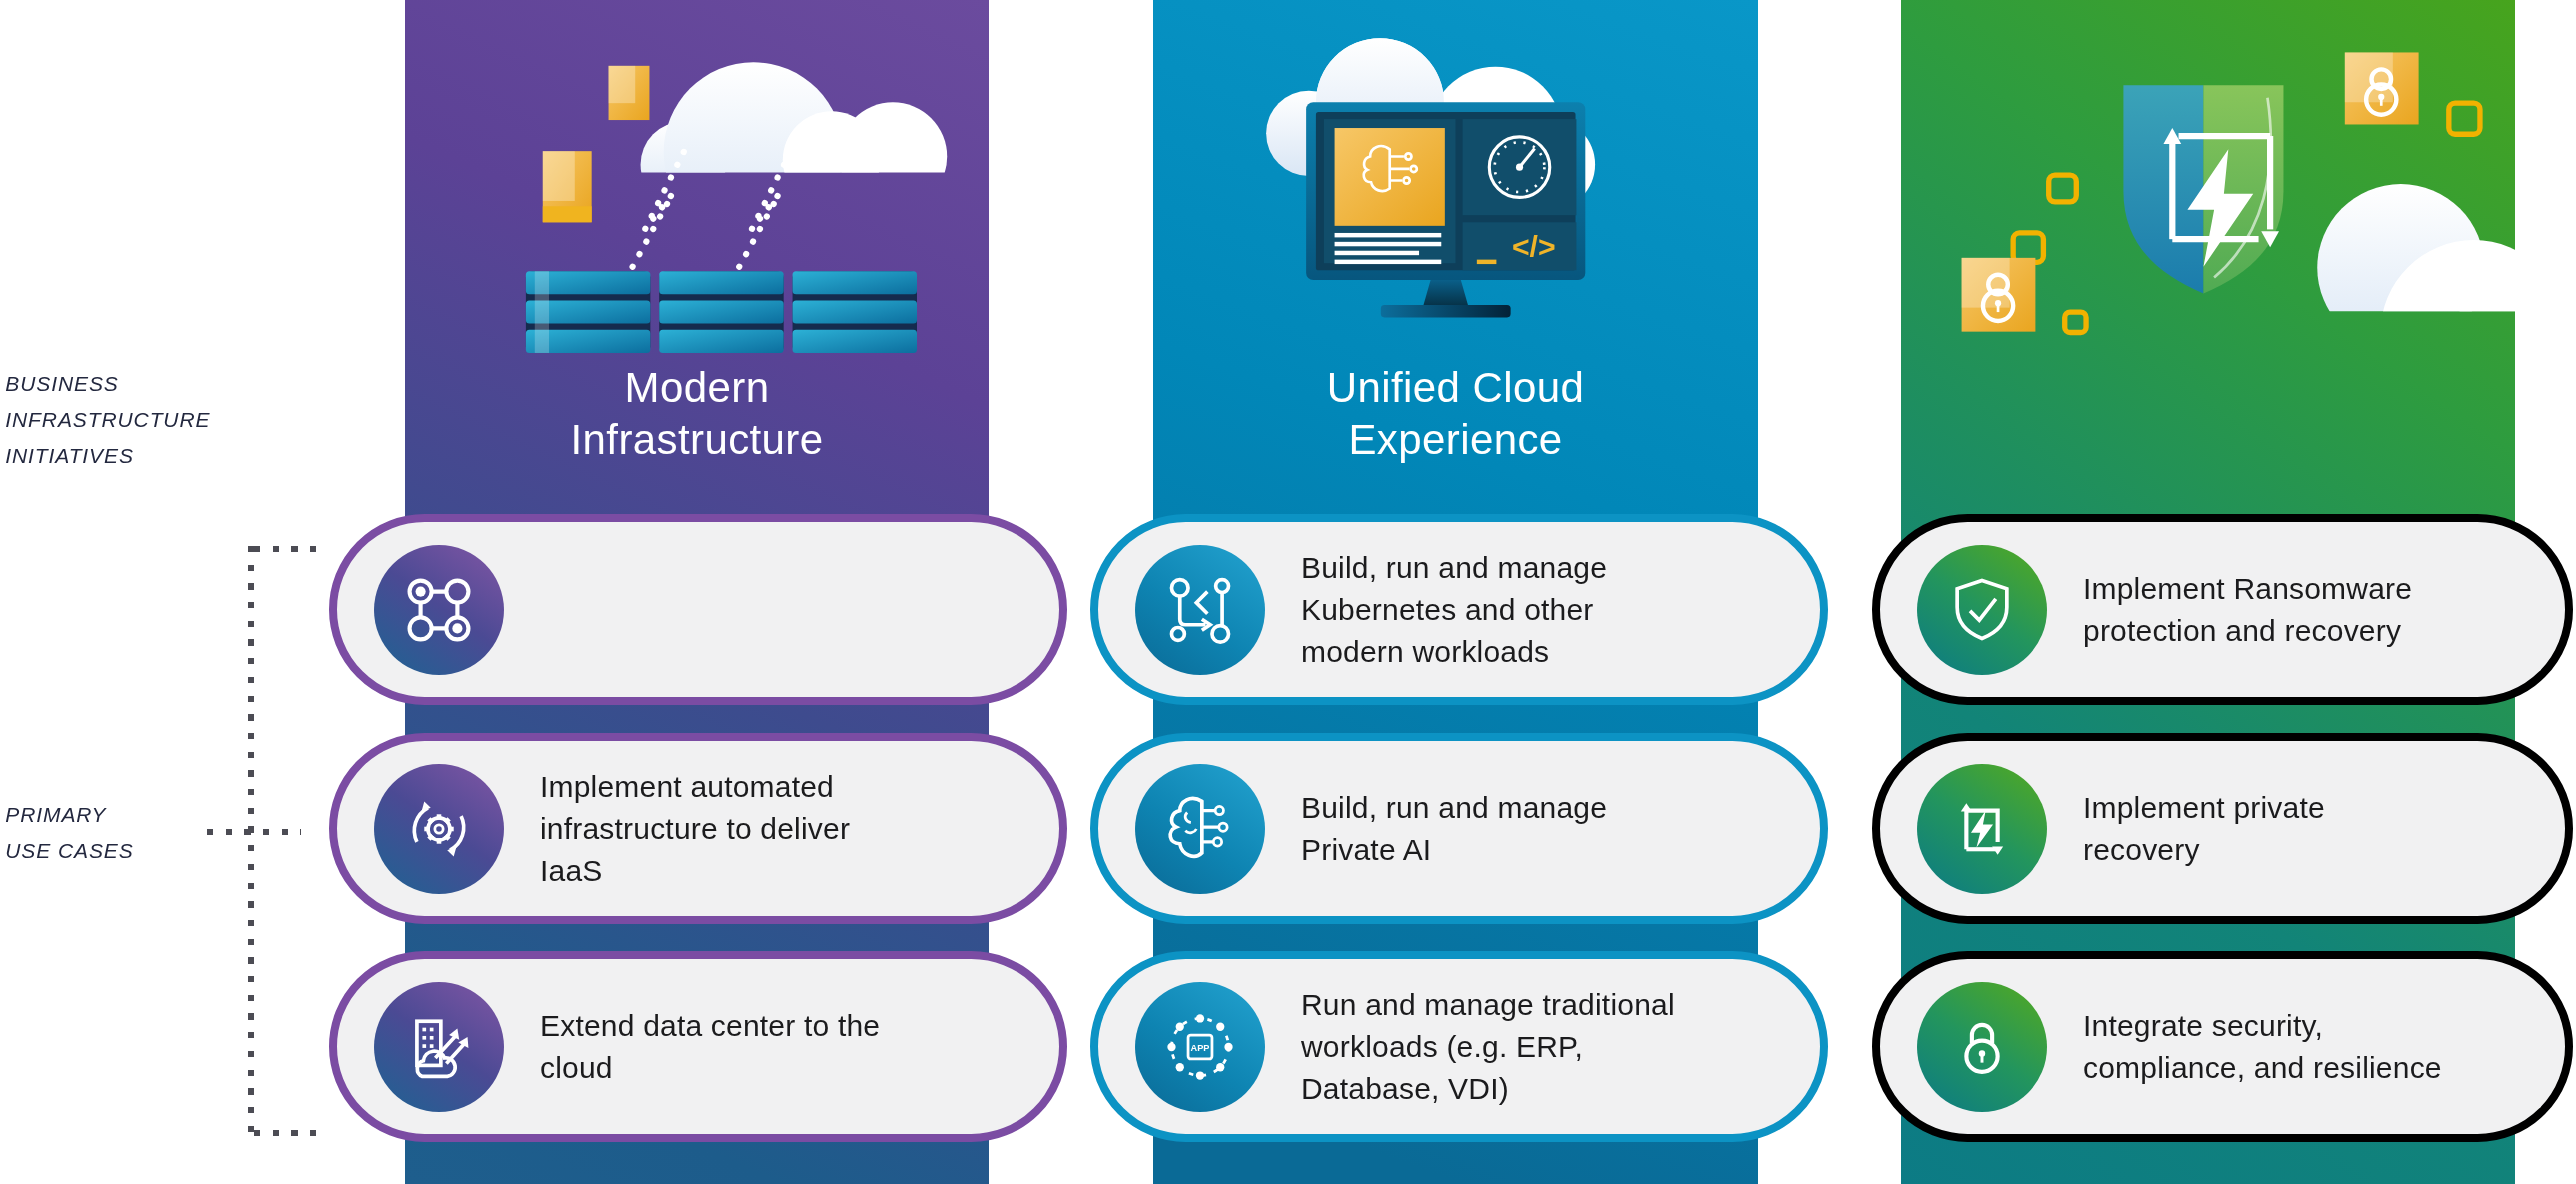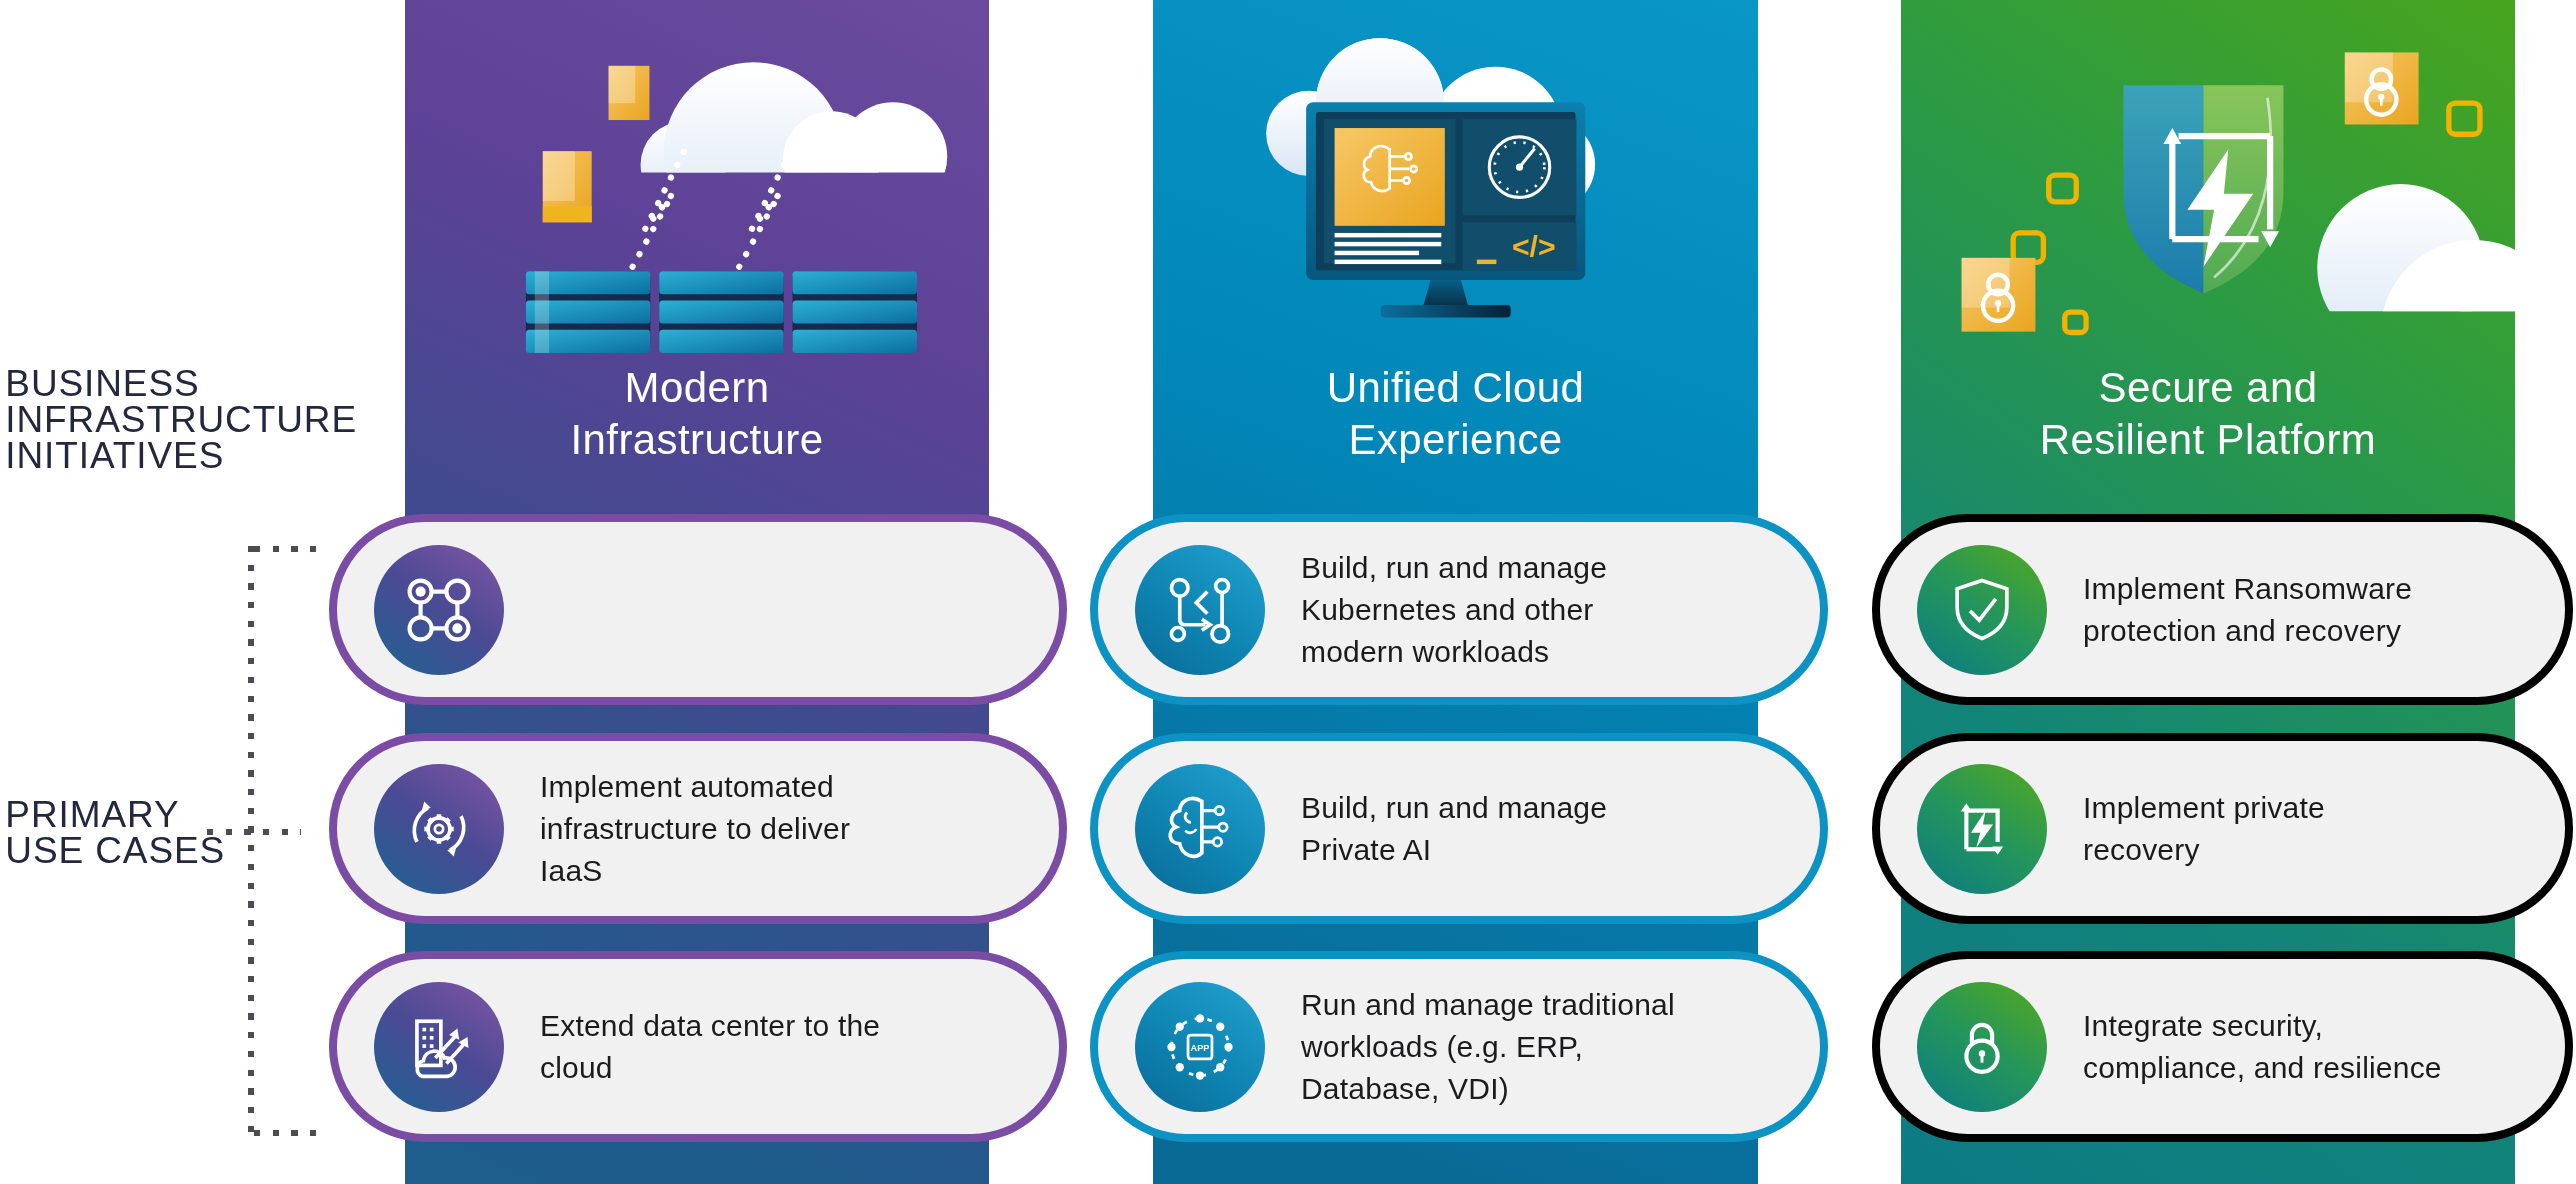--- a/index.html
+++ b/index.html
@@ -16,22 +16,22 @@
   .col3 .col-illustration{overflow:visible;}
   .col-title{
     position:absolute;top:362px;text-align:center;color:#ffffff;
     font-size:42px;line-height:52px;font-weight:400;letter-spacing:0.4px;white-space:pre-line;
   }
   .col-title.t1{left:405px;width:584px;}
   .col-title.t2{left:1153px;width:605px;}
   .col-title.t3{left:1901px;width:614px;}
   
   .side-label{
-    position:absolute;left:5.3px;color:#23283F;font-size:37px;line-height:36px;
-    letter-spacing:0.9px;white-space:pre-line;font-weight:400;
+    position:absolute;left:5.3px;color:#23283F;font-size:21px;line-height:36px;
+    letter-spacing:0.9px;white-space:pre-line;font-weight:400;font-style:italic;
   }
   .label-initiatives{top:366px;}
   .label-usecases{top:797px;}
   
   .dots-v{position:absolute;width:6.2px;background:repeating-linear-gradient(to bottom,#4C4C54 0 6.2px,transparent 6.2px 18.7px);}
   .dots-h{position:absolute;height:6.2px;background:repeating-linear-gradient(to right,#4C4C54 0 6.2px,transparent 6.2px 18.7px);}
   .bracket-stem{left:248px;top:546px;height:590px;}
   .bracket-top{left:254px;top:546px;width:66px;}
   .bracket-mid{left:207px;top:829px;width:94px;}
   .bracket-bottom{left:254px;top:1130px;width:73px;}
@@ -272,22 +272,20 @@
         <circle cx="644" cy="375" r="105" fill="#FFFFFF"></circle>
         <circle cx="690" cy="352" r="62" fill="#FFFFFF"></circle>
       </g>
     </svg>
   </div>
 
   <div class="col-title t1">Modern
 Infrastructure</div>
   <div class="col-title t2">Unified Cloud
 Experience</div>
-  <div class="col-title t3">Secure and
-Resilient Platform</div>
 
   <div class="side-label label-initiatives">BUSINESS
 INFRASTRUCTURE
 INITIATIVES</div>
   <div class="side-label label-usecases">PRIMARY
 USE CASES</div>
 
   <div class="dots-v bracket-stem"></div>
   <div class="dots-h bracket-top"></div>
   <div class="dots-h bracket-mid"></div>

